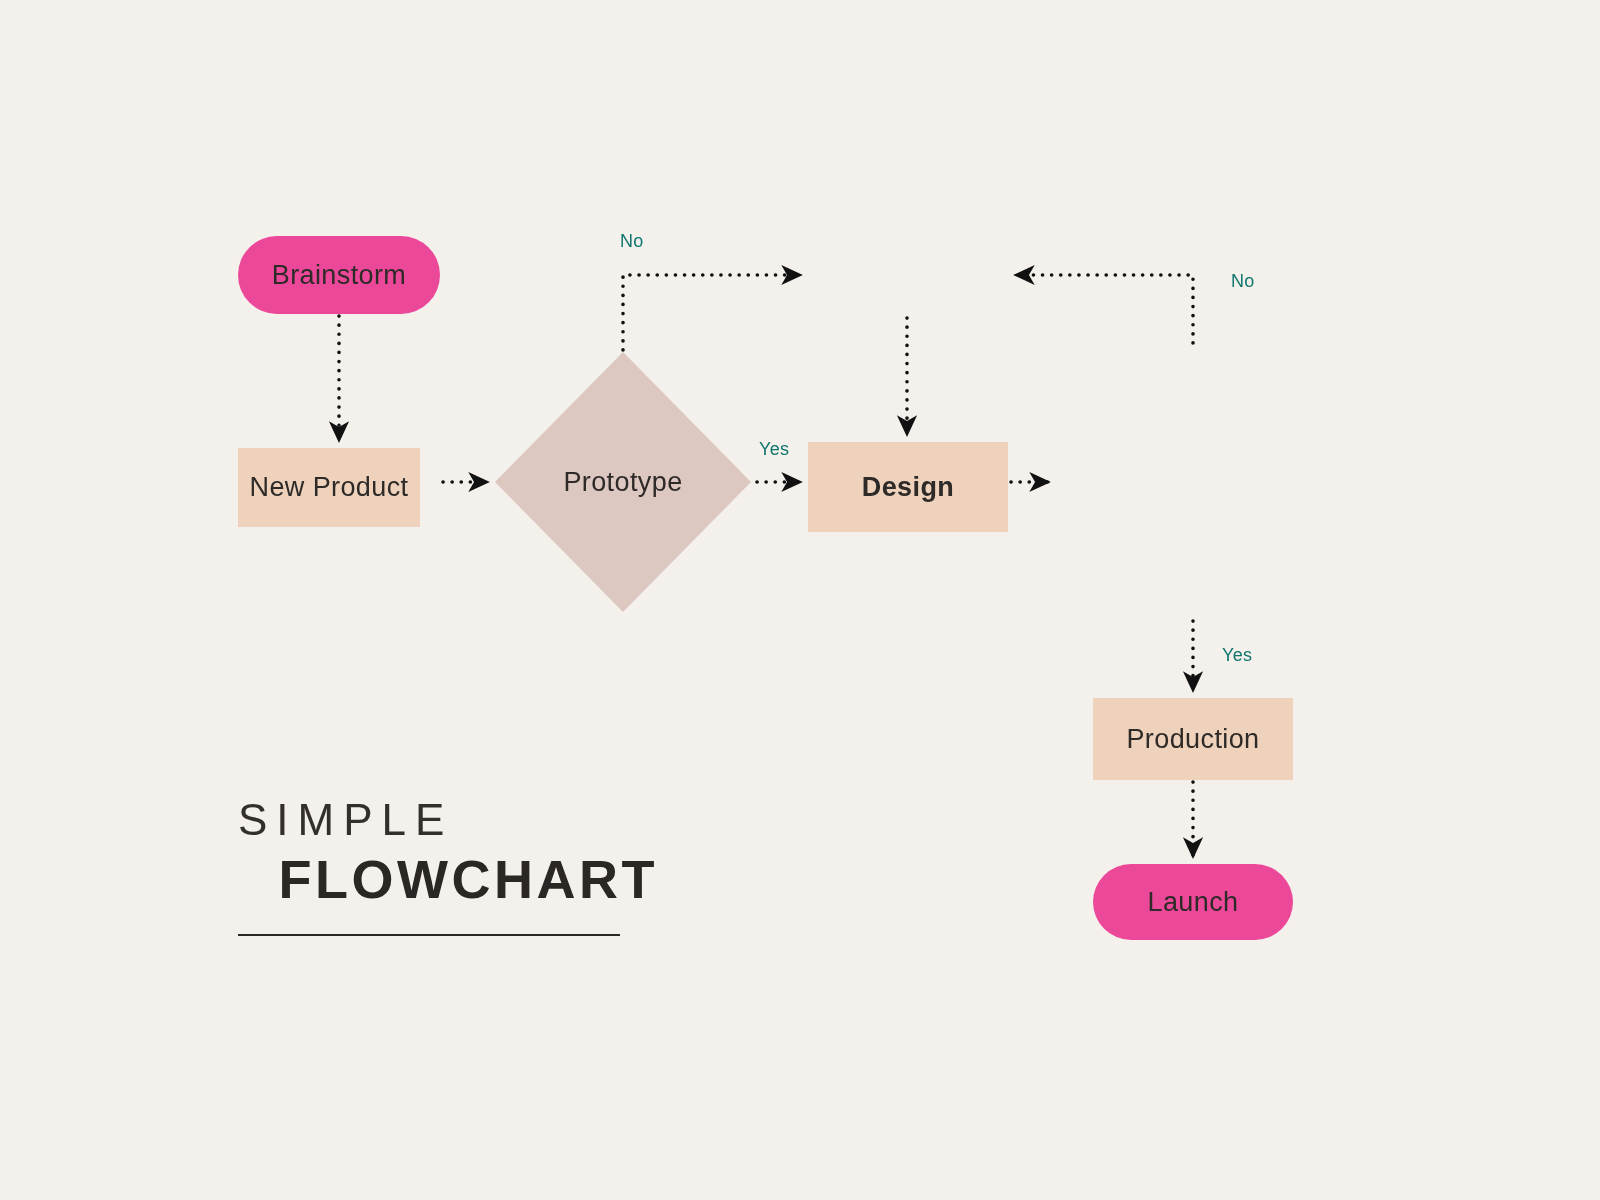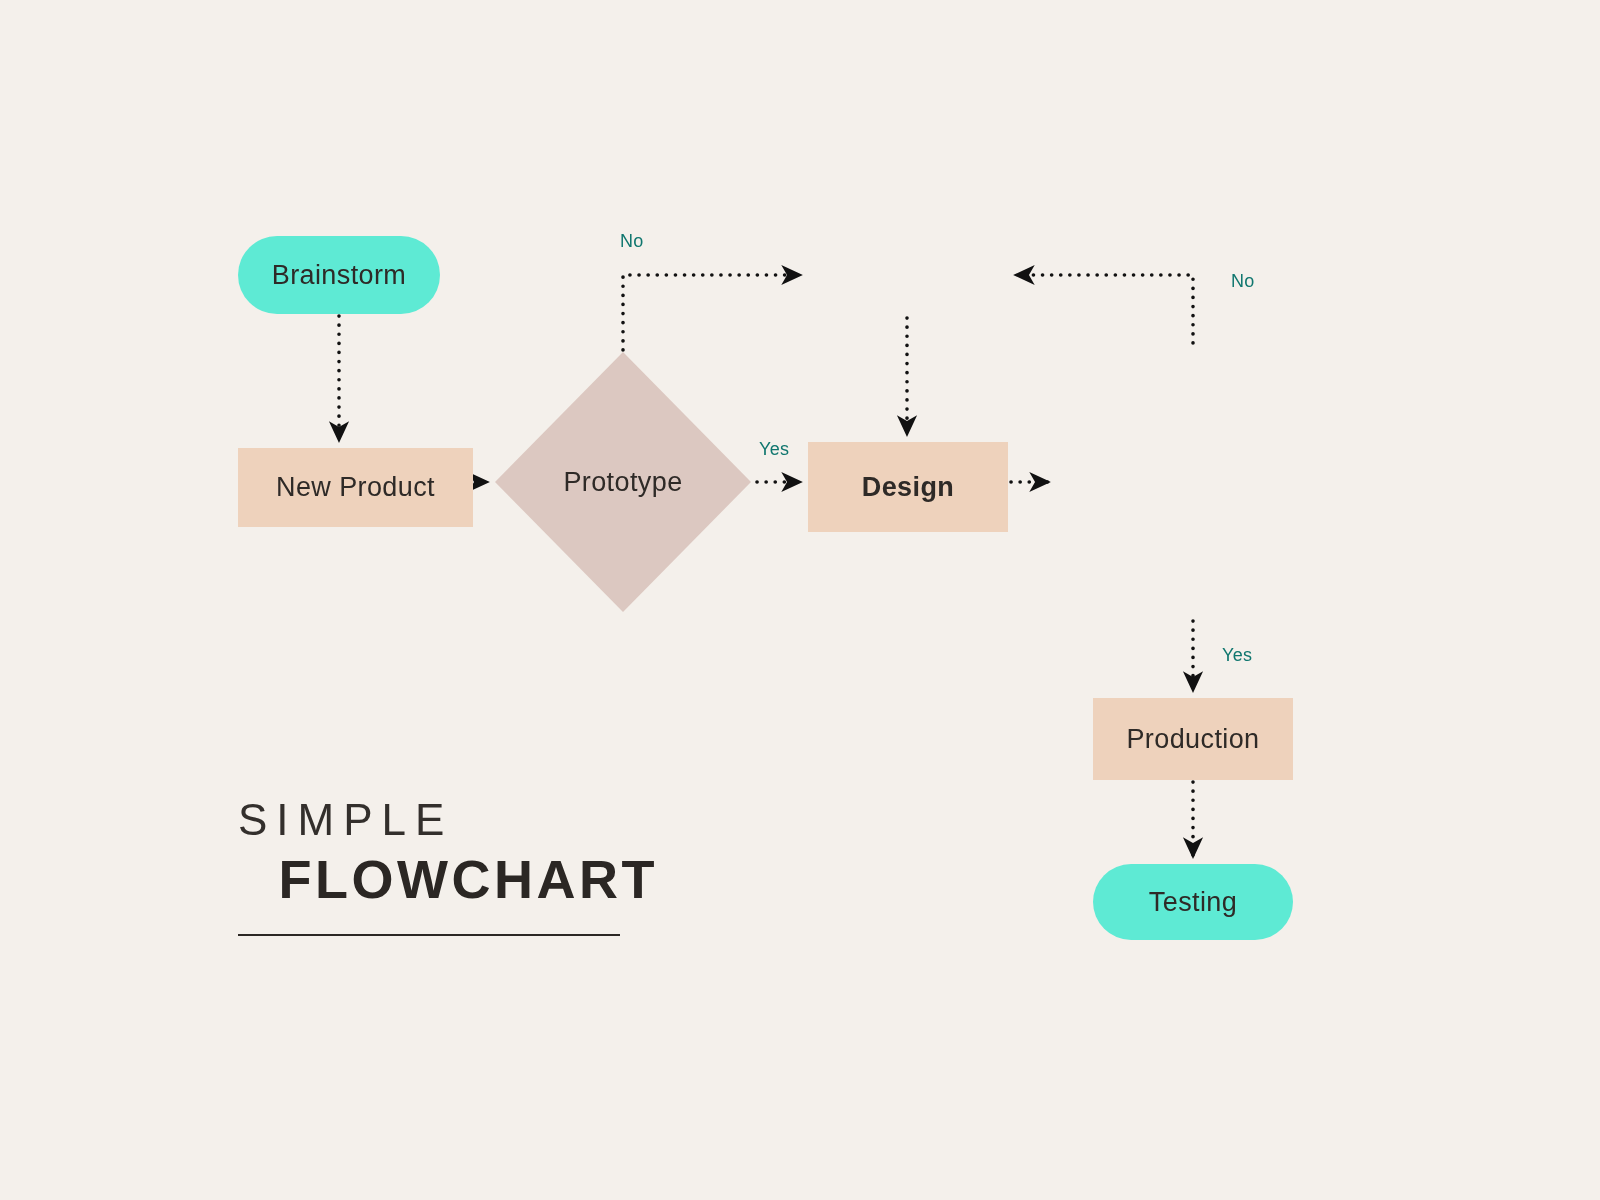--- a/index.html
+++ b/index.html
@@ -33,21 +33,21 @@
     align-items: center;
     justify-content: center;
     box-sizing: border-box;
     color: #2e2a27;
     font-weight: 400;
     letter-spacing: 0.4px;
     text-align: center;
     line-height: 1;
   }
   .node-terminal {
-    background: #5eead4;
+    background: #ec4899;
     border-radius: 999px;
     font-size: 27px;
     text-align: right;
   }
   .node-process {
     background: #eed2bc;
     font-size: 27px;
   }
   .node-decision {
     background: transparent;
@@ -135,41 +135,41 @@
       <path d="M1193,621 L1193,690"></path>
 
       <path d="M1193,782 L1193,856"></path>
     </g>
   </svg>
 
   <div class="node node-terminal" style="left:238px; top:236px; width:202px; height:78px;">
     <span>Brainstorm</span>
   </div>
 
-  <div class="node node-process" style="left:238px; top:448px; width:235px; height:79px;">
+  <div class="node node-process" style="left:238px; top:448px; width:182px; height:79px;">
     <span>New Product</span>
   </div>
 
   <div class="node node-decision" style="left:495px; top:352px; width:256px; height:260px;">
     <span class="diamond-shape"></span>
     <span class="diamond-label">Prototype</span>
   </div>
 
 
   <div class="node node-process" style="left:808px; top:442px; width:200px; height:90px;font-weight:bold;">
     <span>Design</span>
   </div>
 
 
   <div class="node node-process" style="left:1093px; top:698px; width:200px; height:82px;">
     <span>Production</span>
   </div>
 
   <div class="node node-terminal" style="left:1093px; top:864px; width:200px; height:76px;">
-    <span>Testing</span>
+    <span>Launch</span>
   </div>
 
   <div class="edge-label" style="left:620px; top:232px;">No</div>
 
   <div class="edge-label" style="left:1231px; top:272px;">No</div>
 
   <div class="edge-label" style="left:759px; top:440px;">Yes</div>
 
   <div class="edge-label" style="left:1222px; top:646px;">Yes</div>
 

